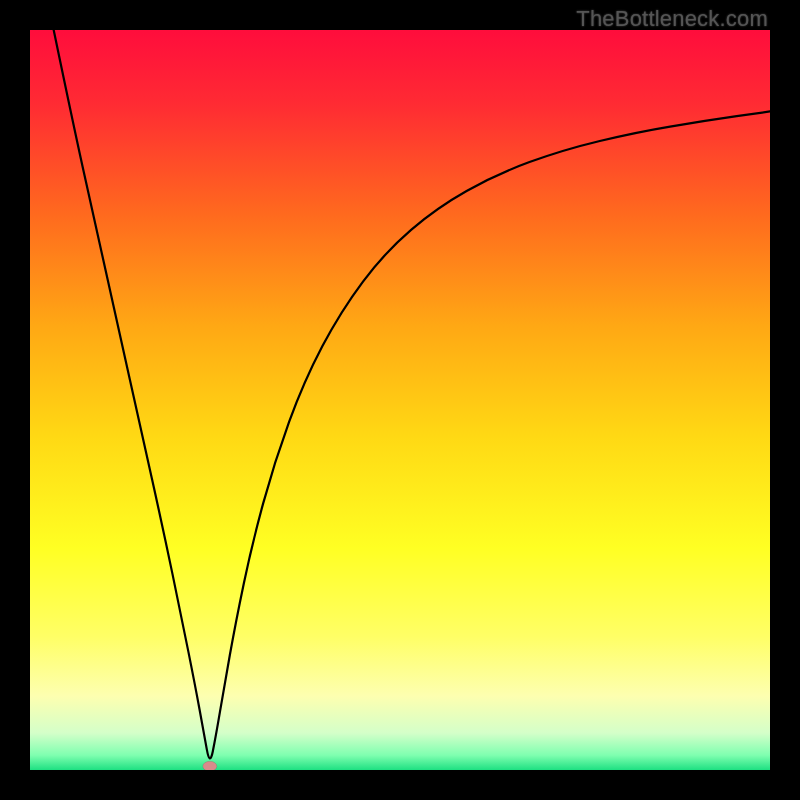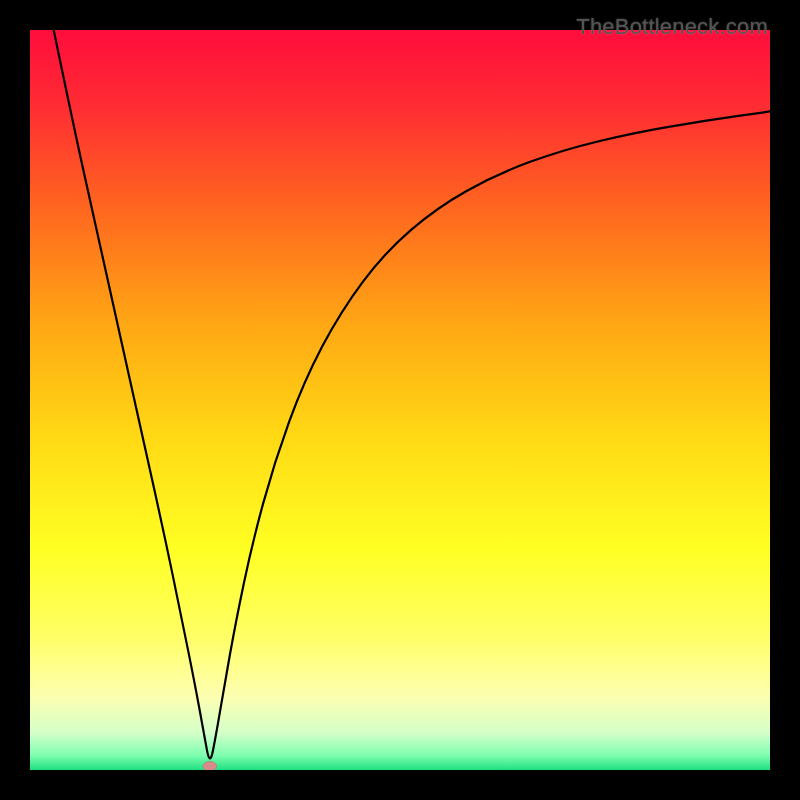--- a/index.html
+++ b/index.html
@@ -21,21 +21,21 @@
   }
   .plot-area {
     position: absolute;
     left: 0;
     top: 0;
     width: 740px;
     height: 740px;
   }
   .watermark {
     position: absolute;
-    top: 14px;
+    top: 6px;
     right: 32px;
     color: #555;
     font-size: 22px;
     font-weight: 500;
     letter-spacing: 0.2px;
     z-index: 20;
     text-shadow: 0 0 2px rgba(255,255,255,0.3);
   }
   svg {
     display: block;

